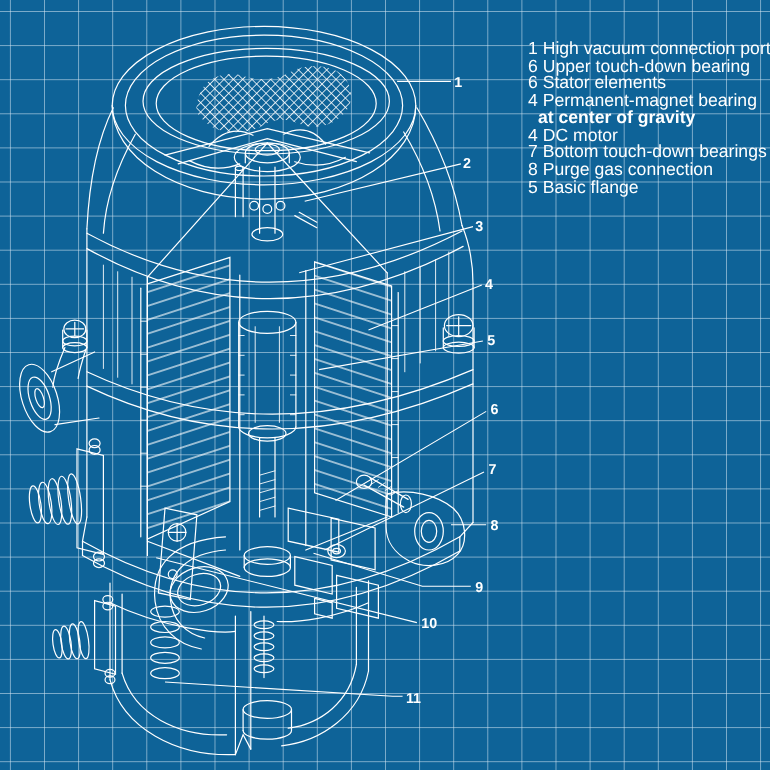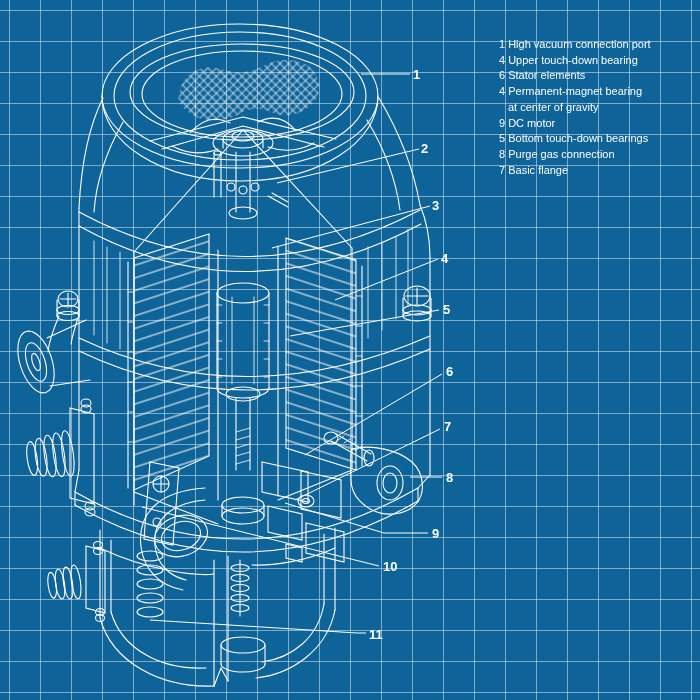--- a/index.html
+++ b/index.html
@@ -14,25 +14,25 @@
     background-size:31px 31px;
     background-position:9px 10px;
     font-family:"Liberation Sans", sans-serif;
   }
   svg.draw{position:absolute;left:0;top:0;}
   svg .ln{stroke:#ffffff;stroke-width:1.1;fill:none;stroke-linecap:round;}
   svg .thin{stroke-width:0.8;}
   svg .ld{stroke:#ffffff;stroke-width:1;fill:none;}
   svg text.num{fill:#ffffff;font-family:"Liberation Sans",sans-serif;font-size:13px;font-weight:bold;}
   .legend{
-    position:absolute;left:499px;top:37px;
-    color:#ffffff;font-size:11px;line-height:15.7px;
+    position:absolute;left:480px;top:37px;
+    color:#ffffff;font-size:16px;line-height:15.7px;
     white-space:nowrap;
   }
-  .legend .indent{padding-left:9px;}
+  .legend .indent{padding-left:9px;font-weight:bold;}
 </style>
 </head>
 <body>
 
 <div class="canvas">
 
   <svg class="draw" width="700" height="700" viewBox="0 0 700 700">
     <defs>
       <pattern id="mesh" patternUnits="userSpaceOnUse" width="6" height="6" patternTransform="rotate(45)">
         <path d="M0,3 H6 M3,0 V6" stroke="#ffffff" stroke-width="0.7" fill="none"></path>
@@ -282,23 +282,23 @@
       </g>
       <g>
         <path class="ld" d="M150,620 L357,633 H366"></path>
         <text class="num" x="369" y="639">11</text>
       </g>
     </g>
   </svg>
 
   <div class="legend">
     <div>1 High vacuum connection port</div>
-    <div>4 Upper touch-down bearing</div>
+    <div>6 Upper touch-down bearing</div>
     <div>6 Stator elements</div>
     <div>4 Permanent-magnet bearing</div>
     <div class="indent">at center of gravity</div>
-    <div>9 DC motor</div>
-    <div>5 Bottom touch-down bearings</div>
+    <div>4 DC motor</div>
+    <div>7 Bottom touch-down bearings</div>
     <div>8 Purge gas connection</div>
-    <div>7 Basic flange</div>
+    <div>5 Basic flange</div>
   </div>
 
 </div>
 
 </body></html>

